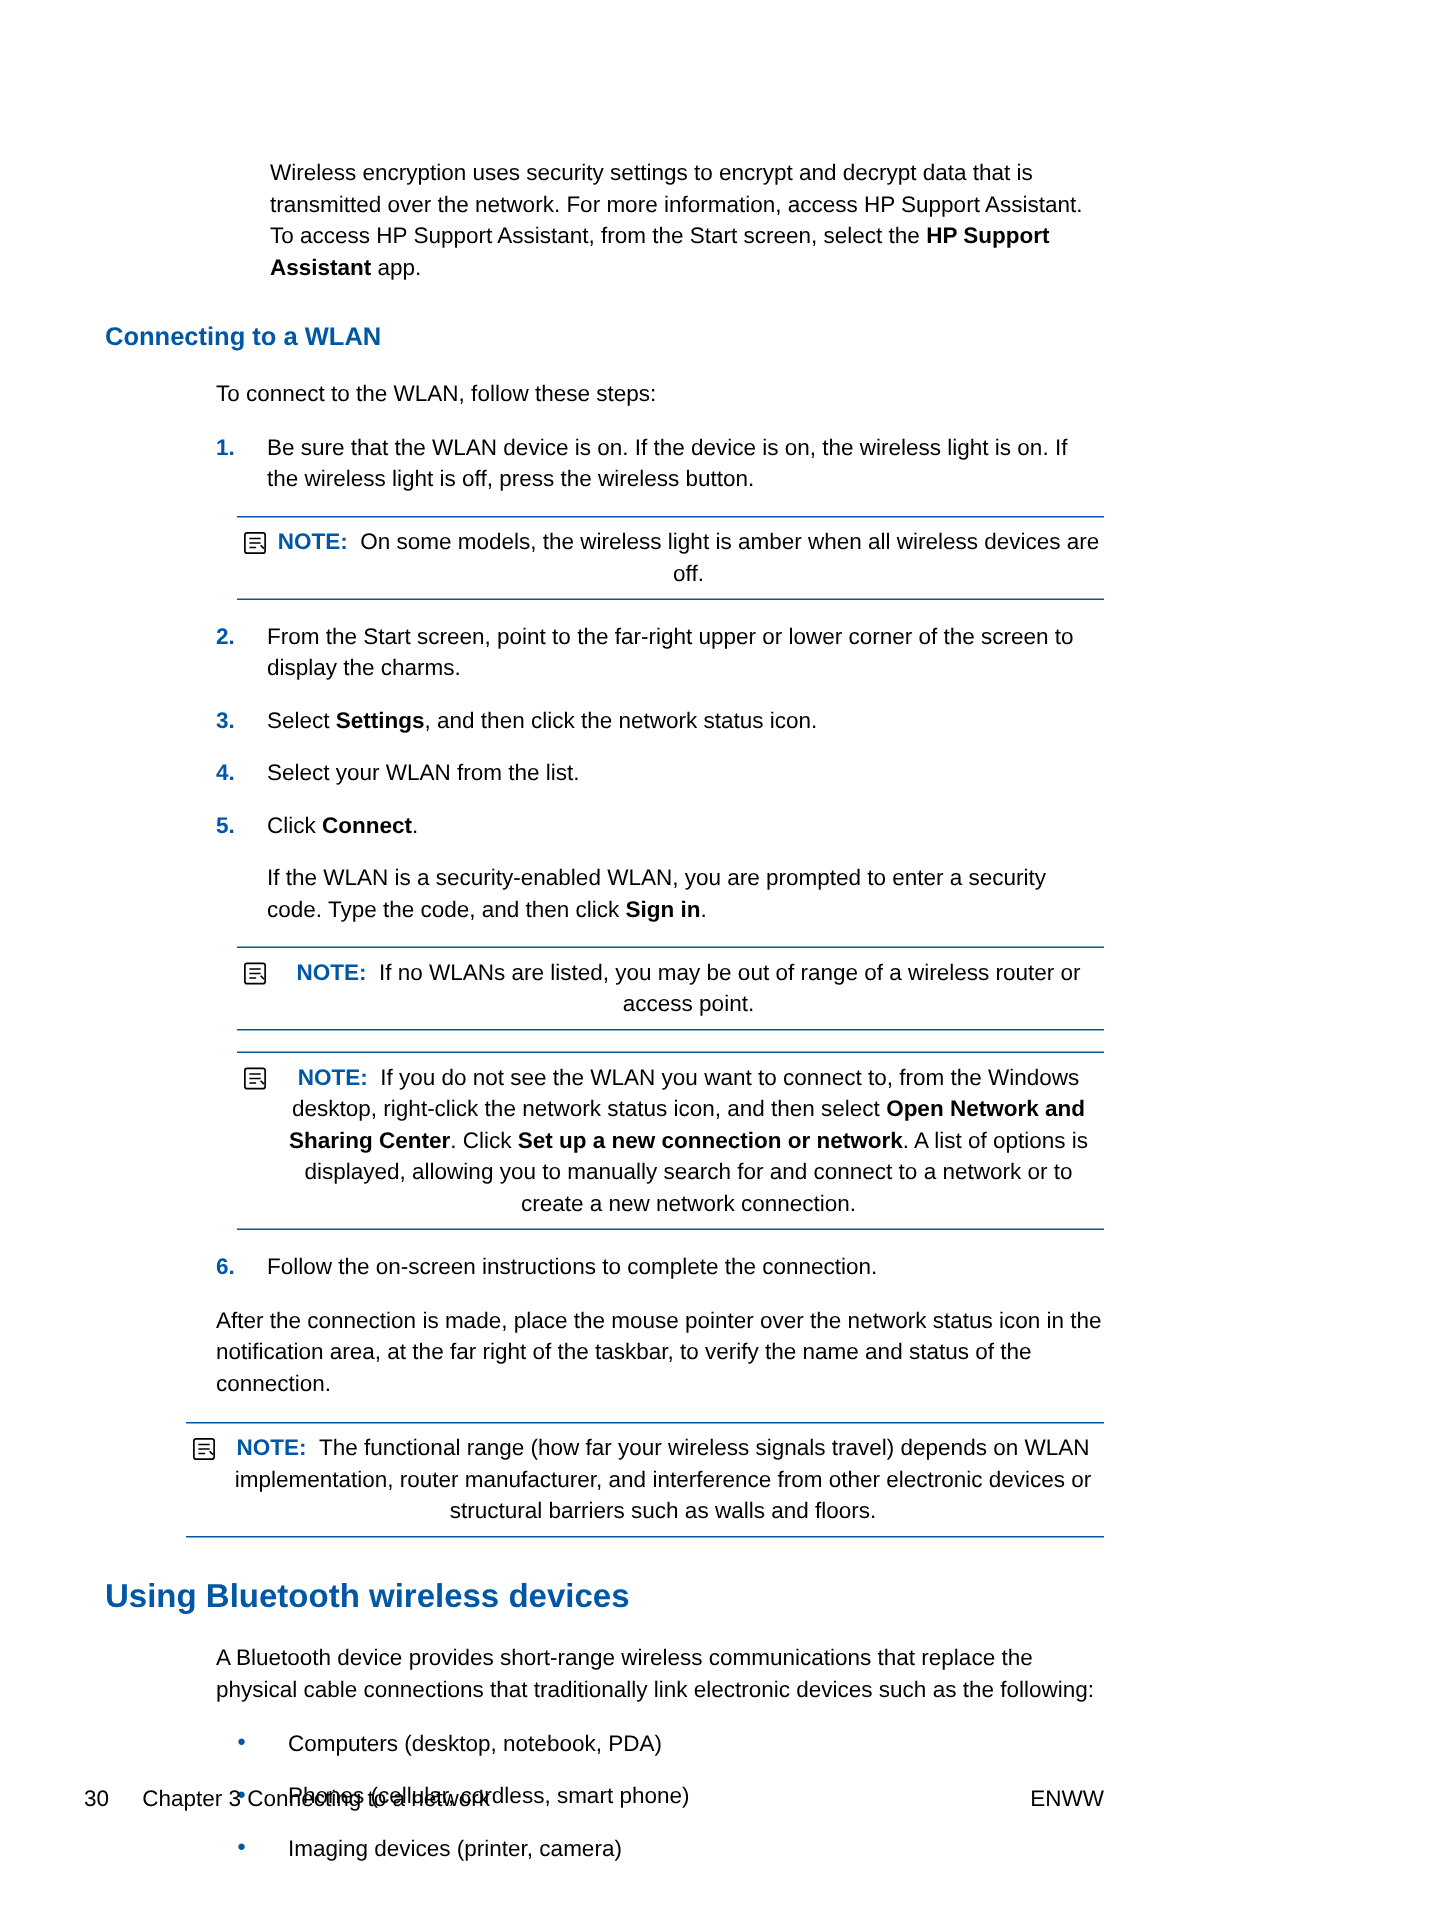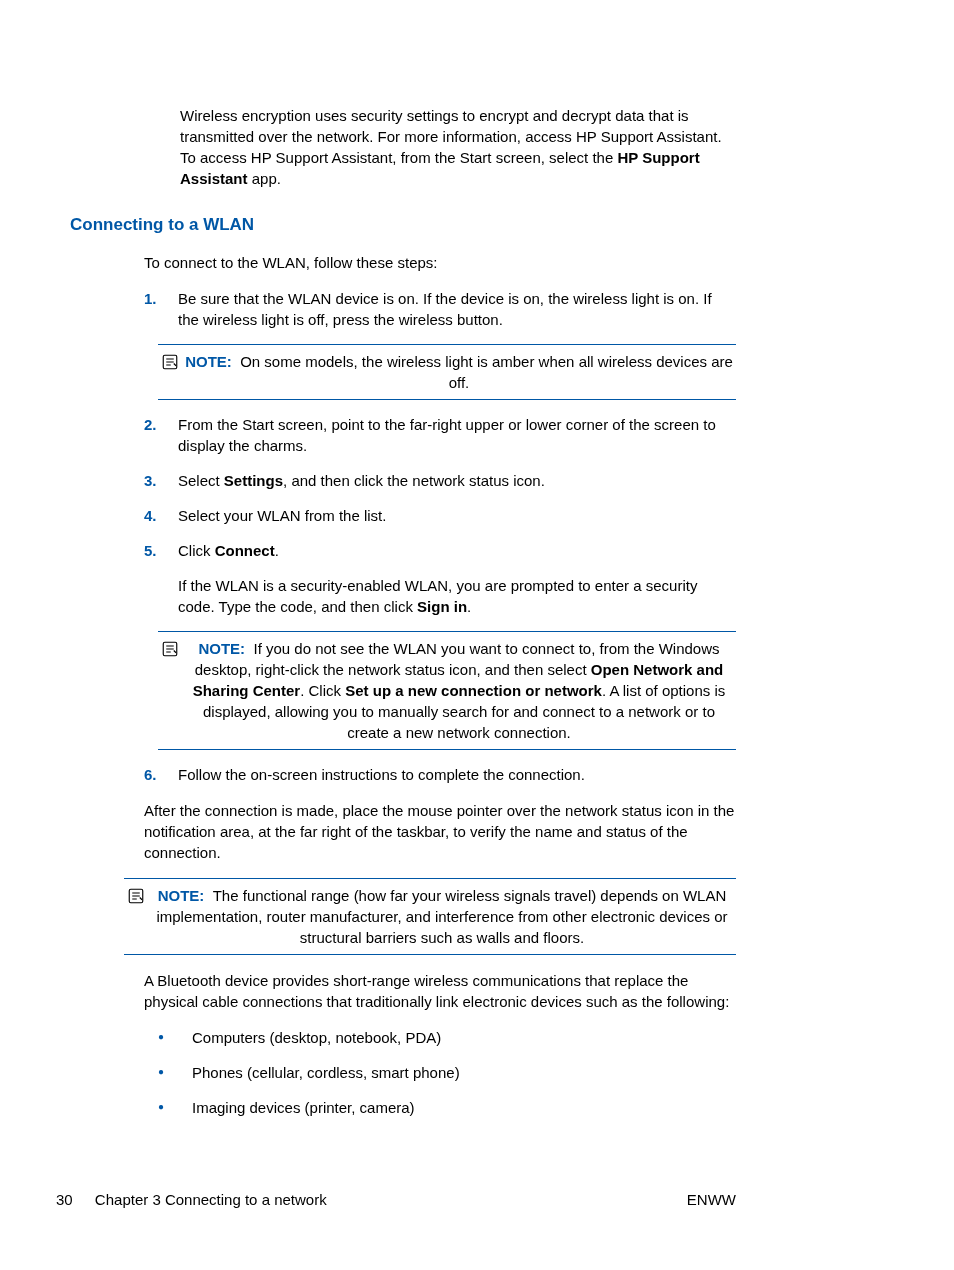--- a/index.html
+++ b/index.html
@@ -170,20 +170,31 @@
       <span class="num">5.</span>
       <span class="txt">
         <span>Click </span><span class="bold">Connect</span><span>.</span>
         <div class="sub-para">
           <span>If the WLAN is a security-enabled WLAN, you are prompted to enter a security code. Type the code, and then click </span><span class="bold">Sign in</span><span>.</span>
         </div>
       </span>
     </li>
   </ol>
 
+  <div class="note-box step-level">
+    <span class="note-icon">
+      <svg viewBox="0 0 24 24" fill="none" stroke="#000" stroke-width="1.5">
+          <rect x="3" y="3" width="18" height="18" rx="2"></rect>
+          <path d="M7 8h10M7 12h10M7 16h6M17 14l3 3"></path>
+        </svg>
+    </span>
+    <span class="note-text">
+      <span class="note-label">NOTE:</span>&nbsp;&nbsp;<span>If no WLANs are listed, you may be out of range of a wireless router or access point.</span>
+    </span>
+  </div>
 
   <div class="note-box step-level">
     <span class="note-icon">
       <svg viewBox="0 0 24 24" fill="none" stroke="#000" stroke-width="1.5">
           <rect x="3" y="3" width="18" height="18" rx="2"></rect>
           <path d="M7 8h10M7 12h10M7 16h6M17 14l3 3"></path>
         </svg>
     </span>
     <span class="note-text">
       <span class="note-label">NOTE:</span>&nbsp;&nbsp;<span>If you do not see the WLAN you want to connect to, from the Windows desktop, right-click the network status icon, and then select </span><span class="bold">Open Network and Sharing Center</span><span>. Click </span><span class="bold">Set up a new connection or network</span><span>. A list of options is displayed, allowing you to manually search for and connect to a network or to create a new network connection.</span>
@@ -204,20 +215,21 @@
       <svg viewBox="0 0 24 24" fill="none" stroke="#000" stroke-width="1.5">
           <rect x="3" y="3" width="18" height="18" rx="2"></rect>
           <path d="M7 8h10M7 12h10M7 16h6M17 14l3 3"></path>
         </svg>
     </span>
     <span class="note-text">
       <span class="note-label">NOTE:</span>&nbsp;&nbsp;<span>The functional range (how far your wireless signals travel) depends on WLAN implementation, router manufacturer, and interference from other electronic devices or structural barriers such as walls and floors.</span>
     </span>
   </div>
 
+  <h2 class="main">Using Bluetooth wireless devices</h2>
 
   <p class="body-indent">A Bluetooth device provides short-range wireless communications that replace the physical cable connections that traditionally link electronic devices such as the following:</p>
 
   <ul class="bullets">
     <li>Computers (desktop, notebook, PDA)</li>
     <li>Phones (cellular, cordless, smart phone)</li>
     <li>Imaging devices (printer, camera)</li>
   </ul>
 
   <div class="footer">

